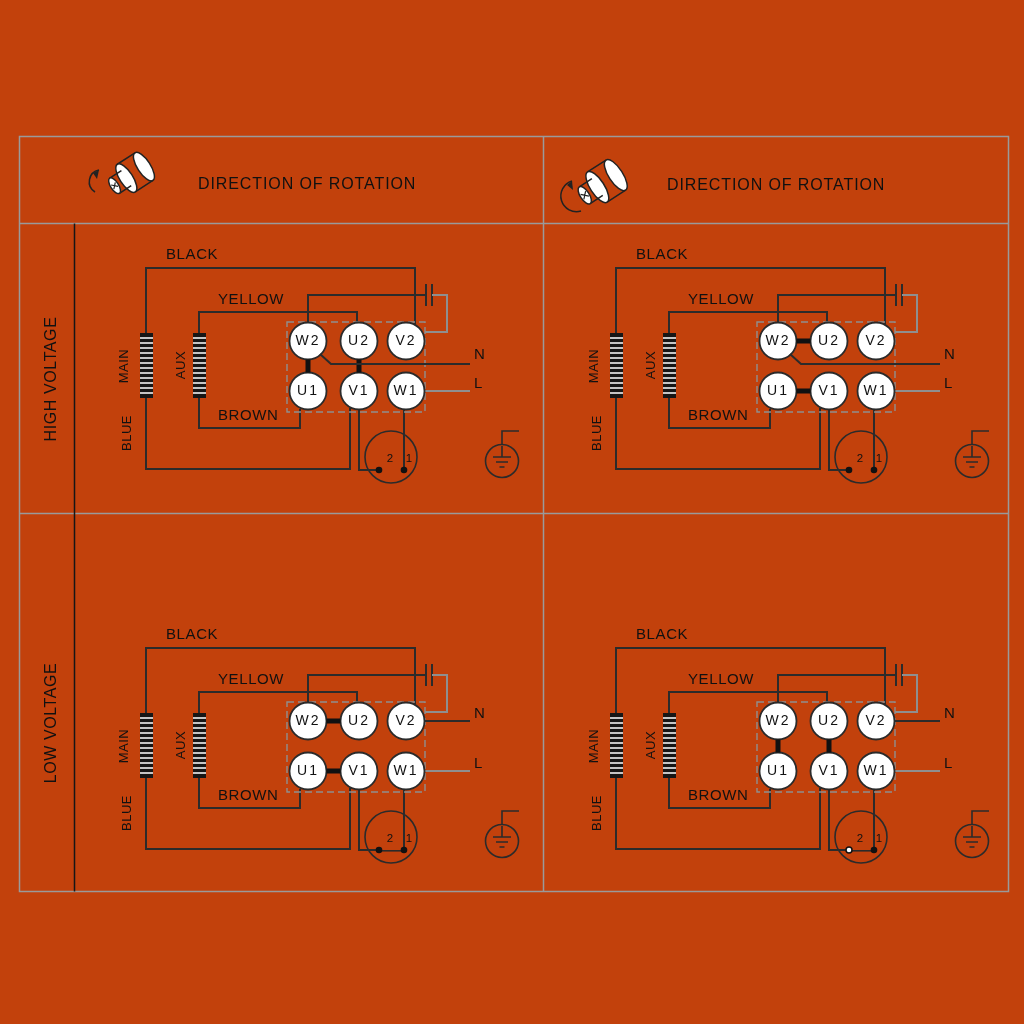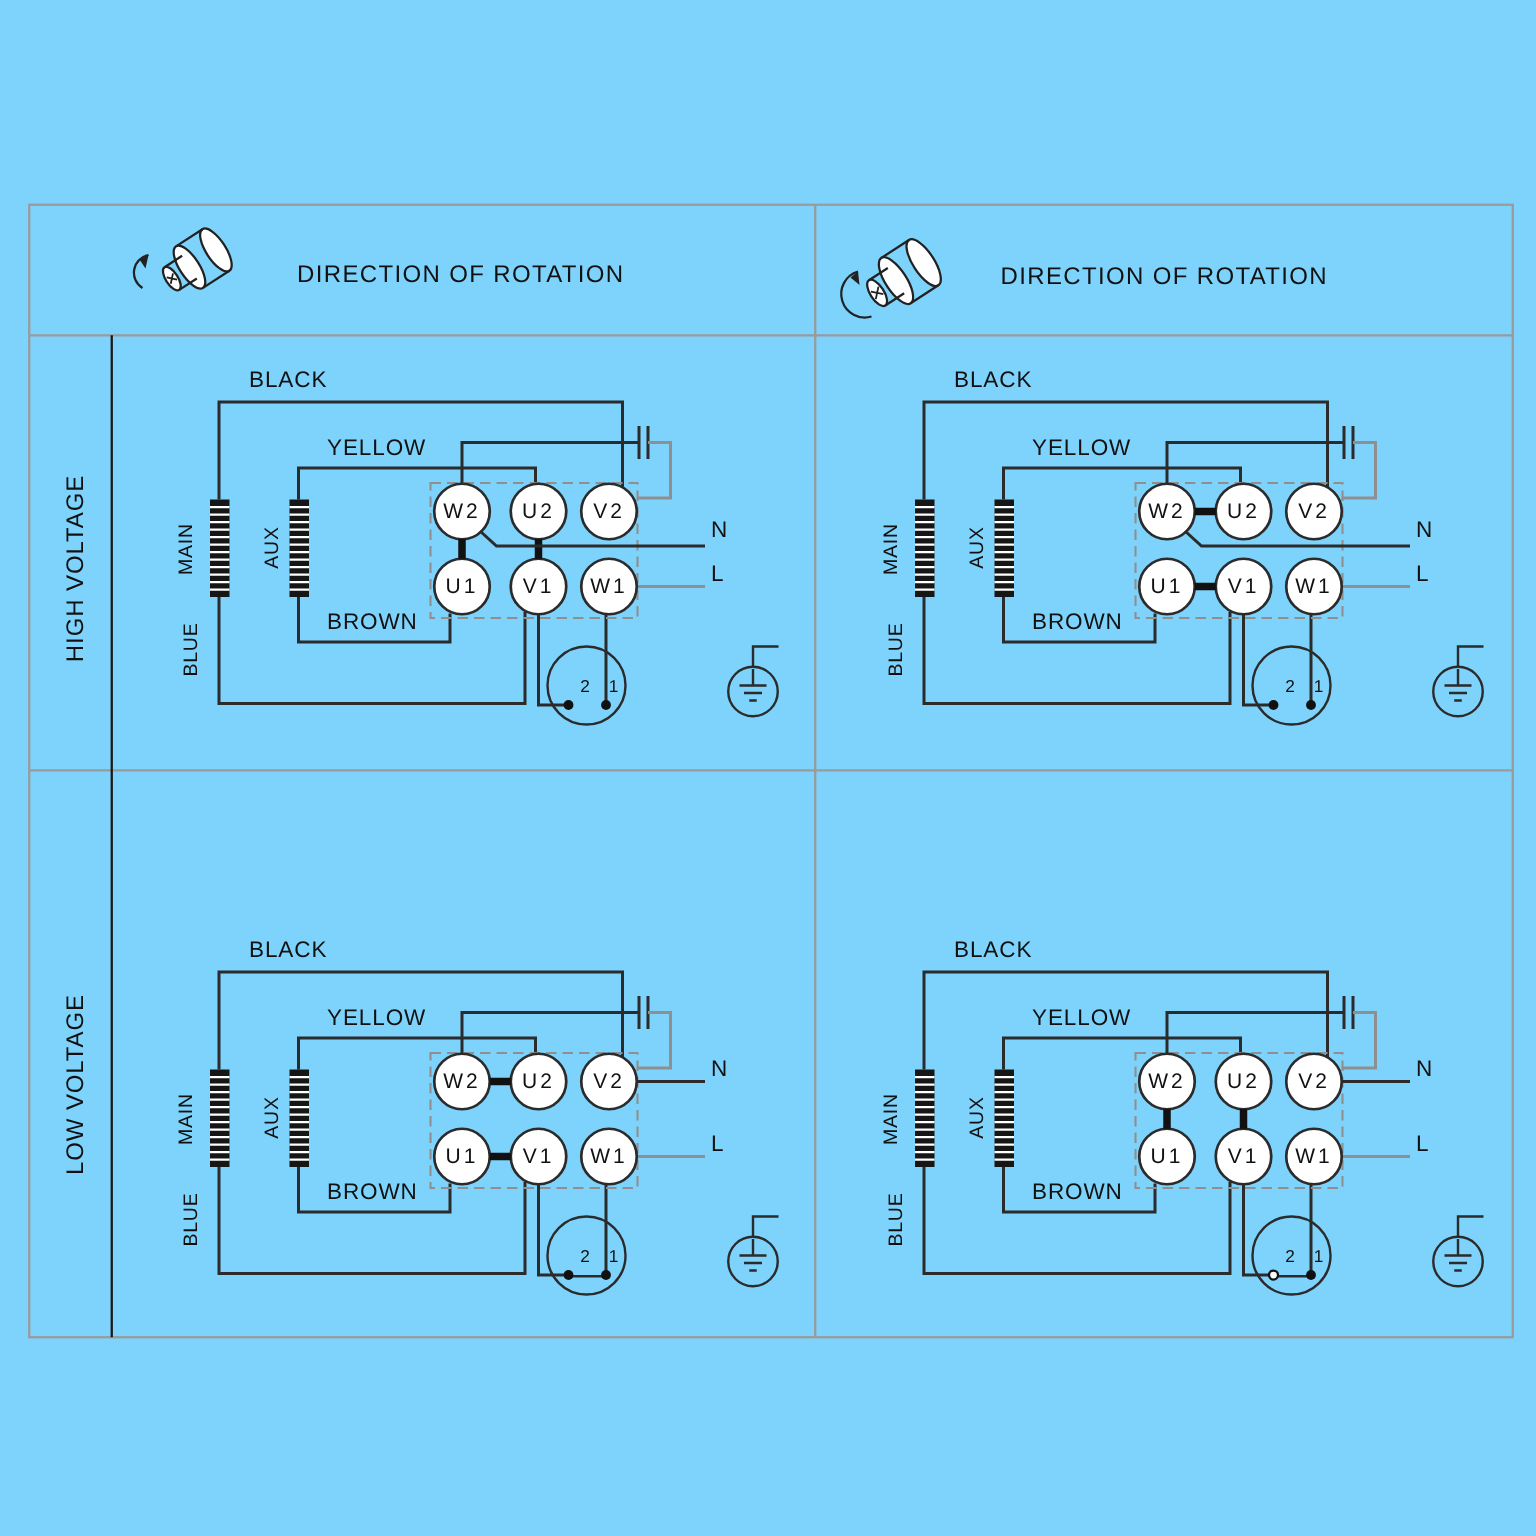--- a/index.html
+++ b/index.html
@@ -1,17 +1,17 @@
 <!DOCTYPE html>
 <html><head>
 <meta charset="utf-8">
 <style>
   html,body{margin:0;padding:0;background:#ffffff;}
   body{width:1024px;height:1024px;position:relative;font-family:"Liberation Sans",sans-serif;color:#111111;}
-  #canvas{position:absolute;left:0;top:0;width:1024px;height:1024px;background:#7dd3fc;overflow:hidden;}
+  #canvas{position:absolute;left:0;top:0;width:1024px;height:1024px;background:#c2410c;overflow:hidden;}
   #art{position:absolute;left:0;top:0;}
   .lbl{position:absolute;font-size:15px;letter-spacing:.6px;white-space:nowrap;line-height:15px;}
   .vlbl{position:absolute;width:70px;height:14px;font-size:13px;letter-spacing:.5px;text-align:center;line-height:14px;transform:rotate(-90deg);white-space:nowrap;}
   .rowlbl{position:absolute;width:170px;height:18px;font-size:16px;letter-spacing:.6px;text-align:center;line-height:18px;transform:rotate(-90deg);white-space:nowrap;}
   .hdr{position:absolute;font-size:16px;letter-spacing:.9px;white-space:nowrap;line-height:17px;}
   .term{position:absolute;width:44px;height:17px;font-size:14px;letter-spacing:2px;text-align:center;line-height:17px;white-space:nowrap;}
   .pin{position:absolute;width:12px;height:13px;font-size:11.5px;text-align:center;line-height:13px;}
   .nl{position:absolute;font-size:15px;line-height:15px;}
 </style>
 </head>

